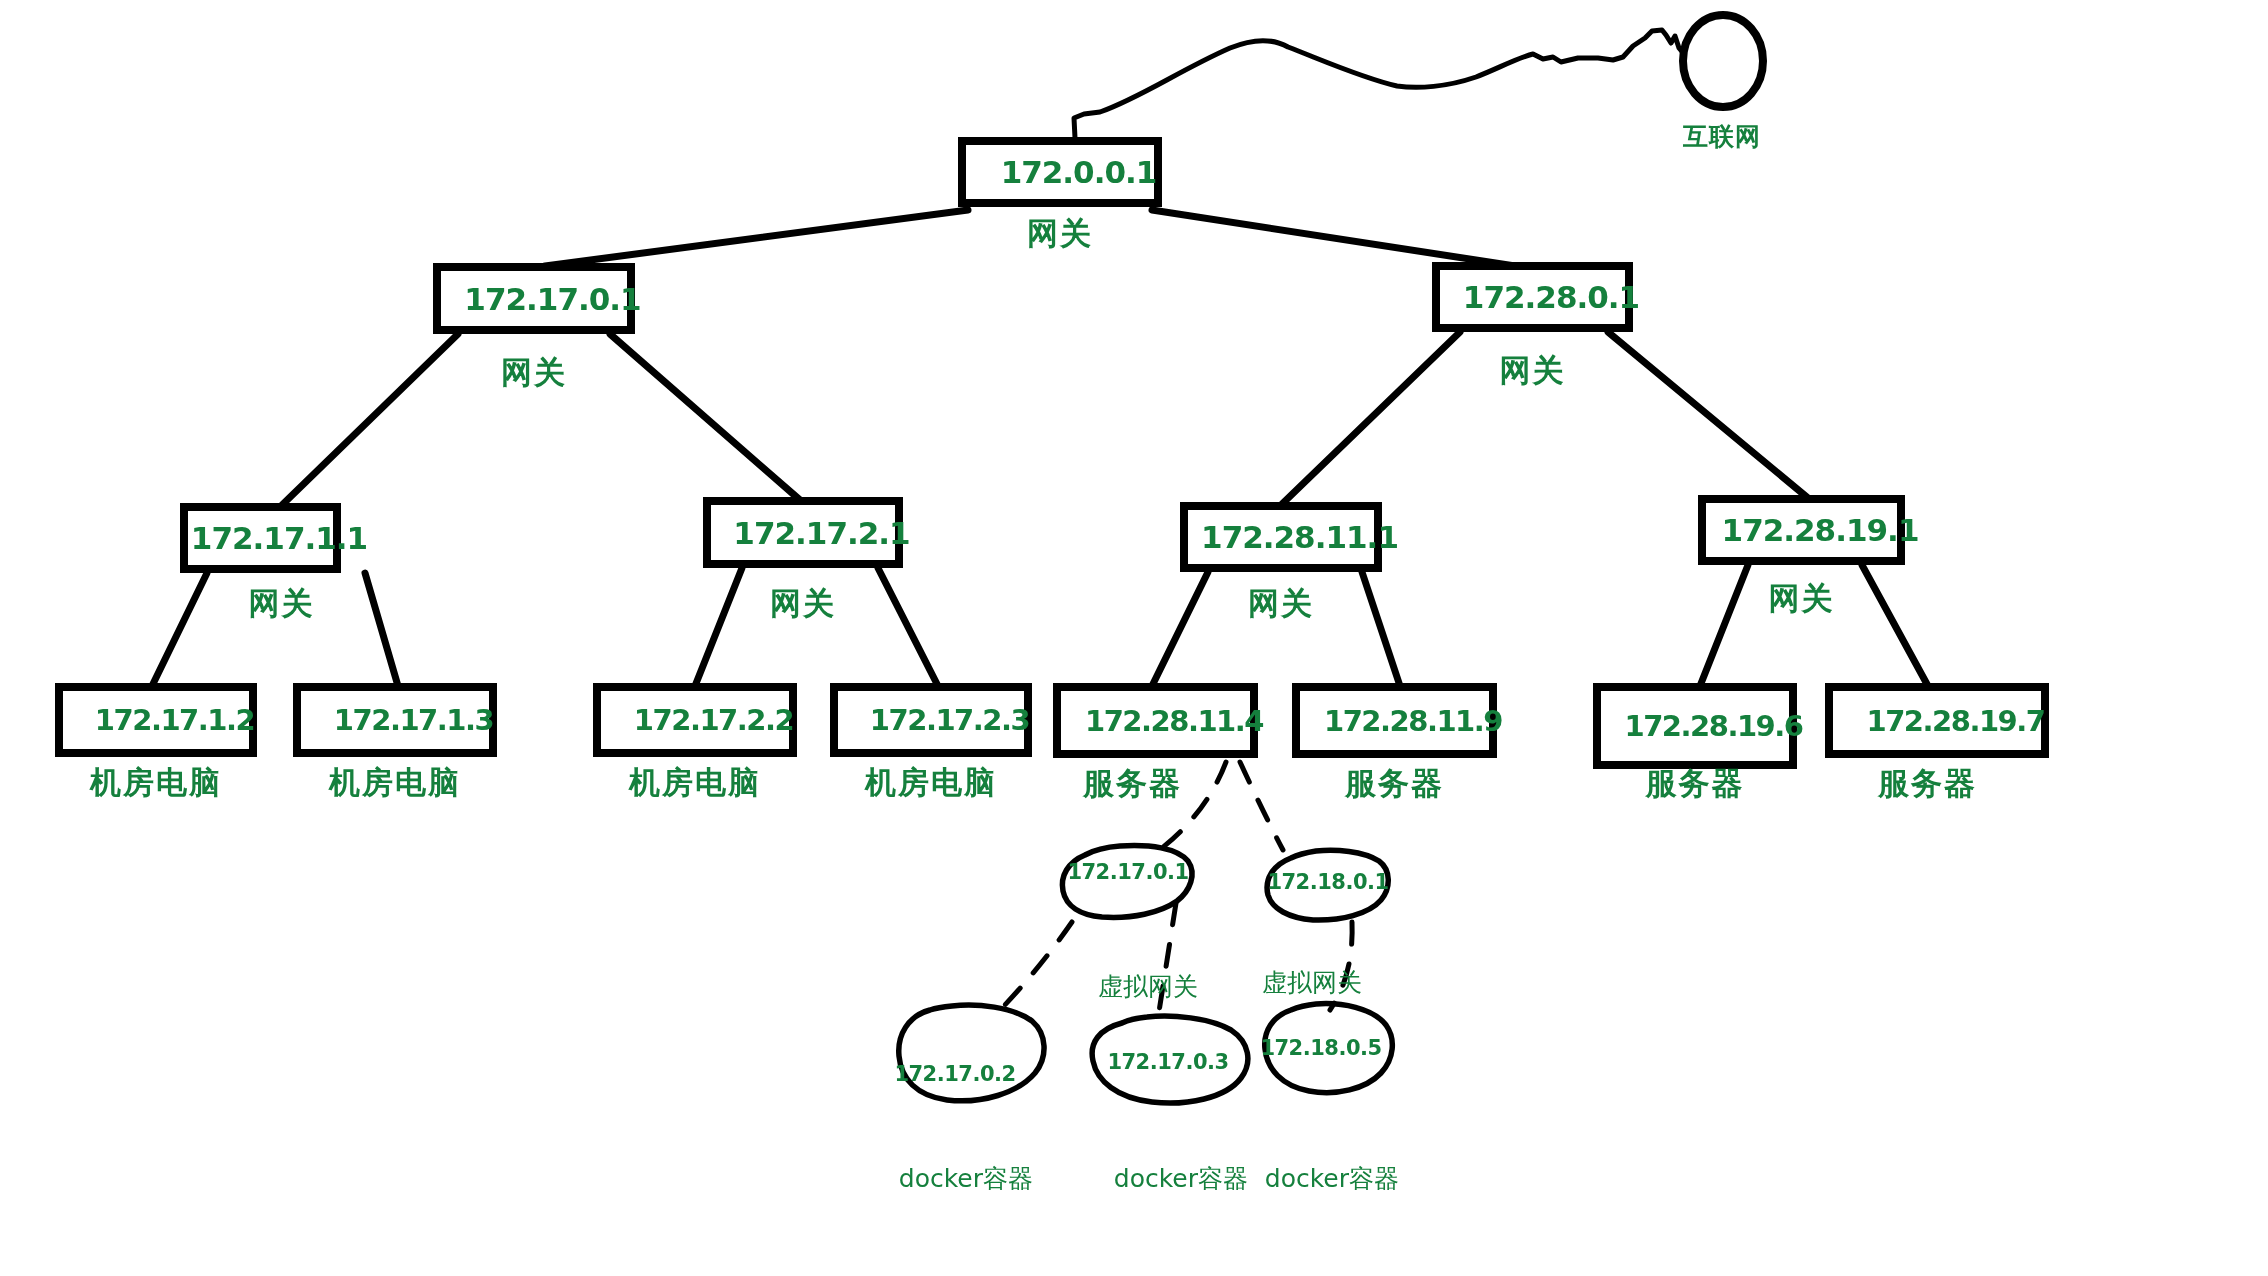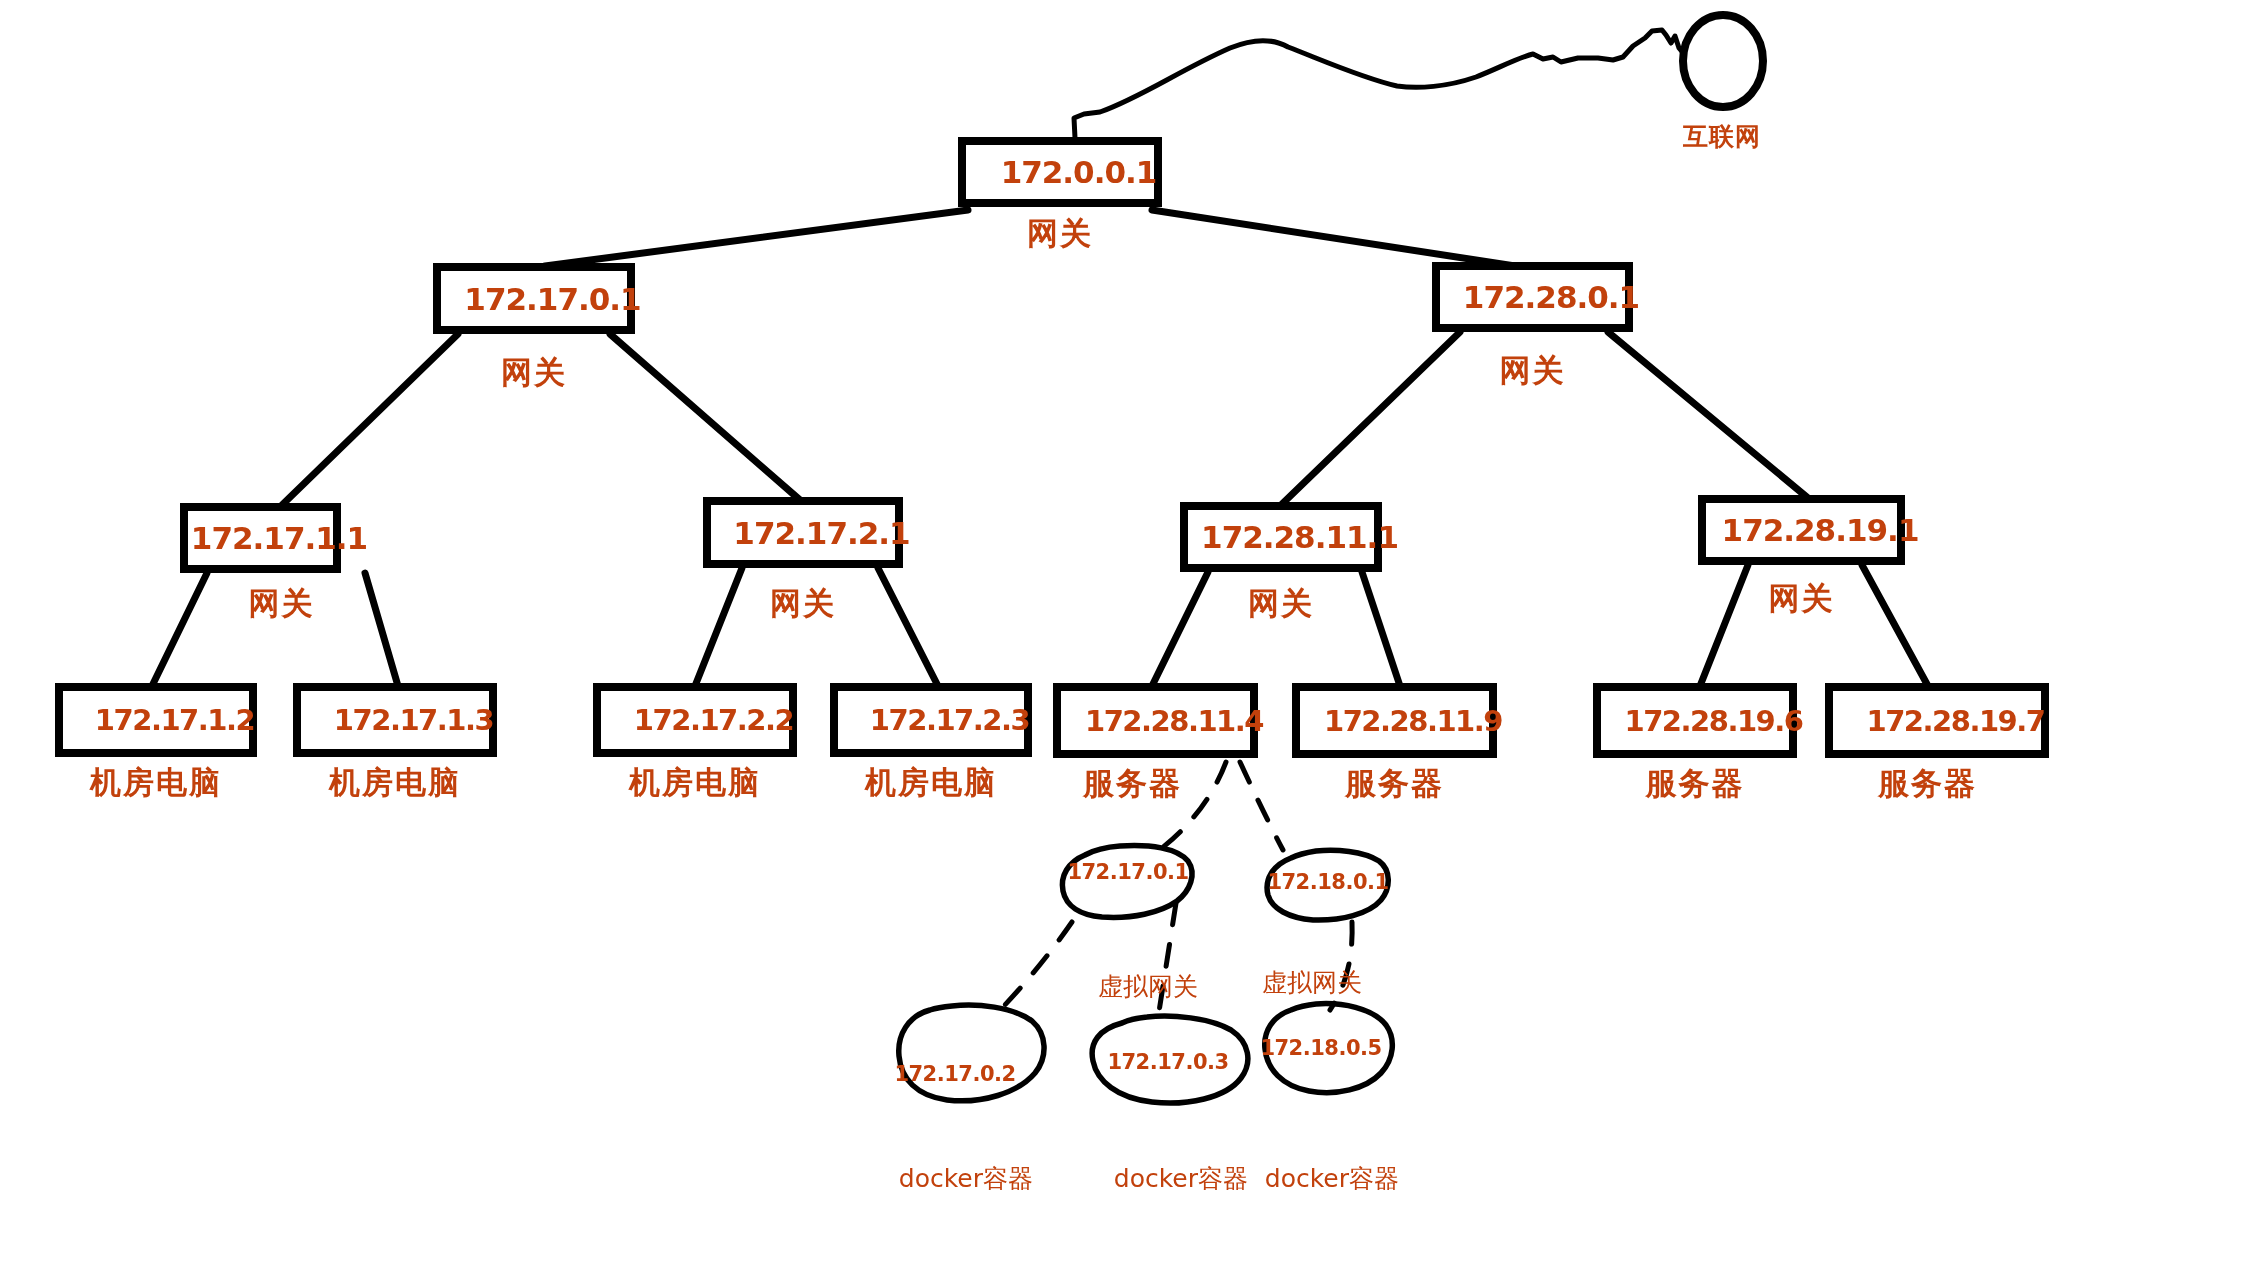--- a/index.html
+++ b/index.html
@@ -2,21 +2,21 @@
 <html><head>
 <meta charset="utf-8">
 <style>
   html, body { margin: 0; padding: 0; background: #ffffff; }
   .stage {
     position: relative;
     width: 2268px;
     height: 1276px;
     background: #ffffff;
     font-family: "DejaVu Sans", sans-serif;
-    color: #c2410c;
+    color: #15803d;
     overflow: hidden;
     border-radius: 21px;
   }
   .wires {
     position: absolute;
     left: 0; top: 0;
     width: 2268px; height: 1276px;
   }
   .box {
     position: absolute;
@@ -212,21 +212,21 @@
   <div class="box small" style="left:1053px; top:683px; width:205px; height:75px;">
     <span class="ip">172.28.11.4</span>
   </div>
   <div class="role" style="left:1030px; top:763px; width:205px;">服务器</div>
 
   <div class="box small" style="left:1292px; top:683px; width:205px; height:75px;">
     <span class="ip">172.28.11.9</span>
   </div>
   <div class="role" style="left:1292px; top:763px; width:205px;">服务器</div>
 
-  <div class="box small" style="left:1593px; top:683px; width:204px; height:75px;">
+  <div class="box small" style="left:1593px; top:683px; width:204px; height:86px;">
     <span class="ip">172.28.19.6</span>
   </div>
   <div class="role" style="left:1593px; top:763px; width:204px;">服务器</div>
 
   <div class="box small" style="left:1825px; top:683px; width:224px; height:75px;">
     <span class="ip">172.28.19.7</span>
   </div>
   <div class="role" style="left:1825px; top:763px; width:205px;">服务器</div>
 
   <div class="blob-ip" style="left:1062px; top:860px; width:132px;">172.17.0.1</div>

